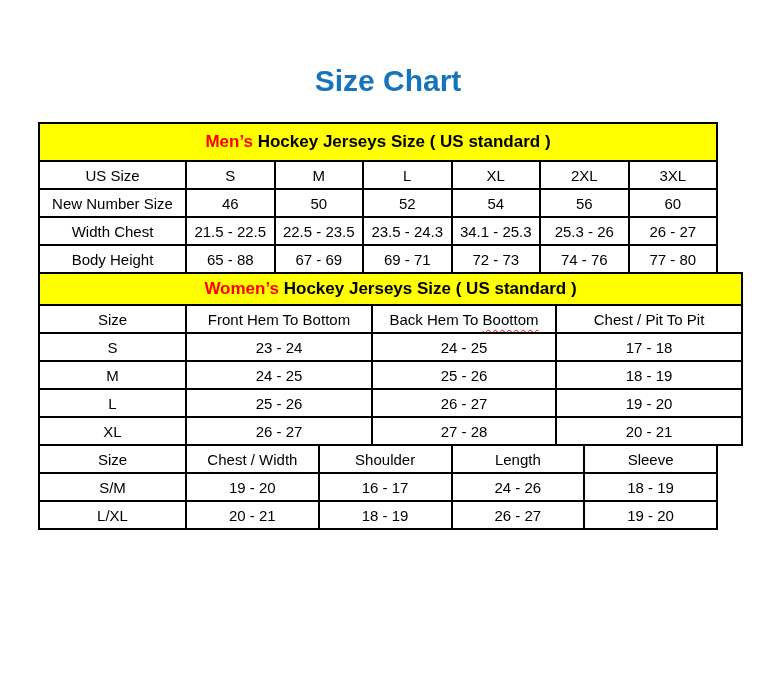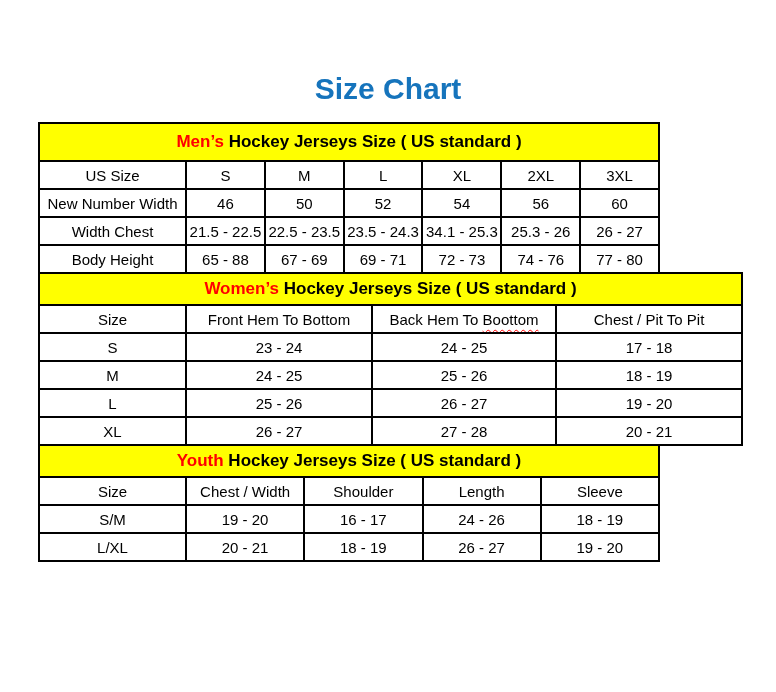--- a/index.html
+++ b/index.html
@@ -4,27 +4,27 @@
 <style>
   * { box-sizing: border-box; }
   html, body { margin: 0; padding: 0; }
   body {
     width: 776px; height: 692px;
     background: #ffffff;
     font-family: "Liberation Sans", sans-serif;
   }
   .page { position: relative; width: 776px; height: 692px; background: #fff; overflow: hidden; }
   .title {
-    position: absolute; top: 60px; left: 0; right: 0; margin: 12px;
+    position: absolute; top: 60px; left: 0; right: 0; margin: 4px;
     text-align: center;
     font-size: 30px; font-weight: 700;
     color: #1674bc;
   }
   .tables { position: absolute; top: 122px; left: 38px; width: 703px; }
-  table.size-table { border-collapse: collapse; table-layout: fixed; width: 622px; }
+  table.size-table { border-collapse: collapse; table-layout: fixed; width: 680px; }
   table.size-table + table.size-table { margin-top: -2px; padding-left: 34px; }
   .size-table td, .size-table th {
     border: 2px solid #000;
     padding: 0 2px;
     height: 28px;
     text-align: center; vertical-align: middle;
     font-size: 15px; font-weight: 400; color: #000;
     white-space: nowrap; overflow: hidden;
   }
   .size-table th { font-weight: 400; }
@@ -69,21 +69,21 @@
         <tr>
           <th>US Size</th>
           <th>S</th>
           <th>M</th>
           <th>L</th>
           <th>XL</th>
           <th>2XL</th>
           <th>3XL</th>
         </tr>
         <tr>
-          <td>New Number Width</td>
+          <td>New Number Size</td>
           <td>46</td>
           <td>50</td>
           <td>52</td>
           <td>54</td>
           <td>56</td>
           <td>60</td>
         </tr>
         <tr>
           <td>Width Chest</td>
           <td>21.5 - 22.5</td>
@@ -155,25 +155,20 @@
 
     <table class="size-table youth">
       <colgroup>
         <col style="width:147px">
           <col>
           <col>
           <col>
           <col>
       </colgroup>
       <tbody>
-        <tr class="band">
-          <td colspan="5">
-            <span class="red">Youth</span><span> Hockey Jerseys Size ( US standard )</span>
-          </td>
-        </tr>
         <tr>
           <th>Size</th>
           <th>Chest / Width</th>
           <th>Shoulder</th>
           <th>Length</th>
           <th>Sleeve</th>
         </tr>
         <tr>
           <th>S/M</th>
           <td>19 - 20</td>

